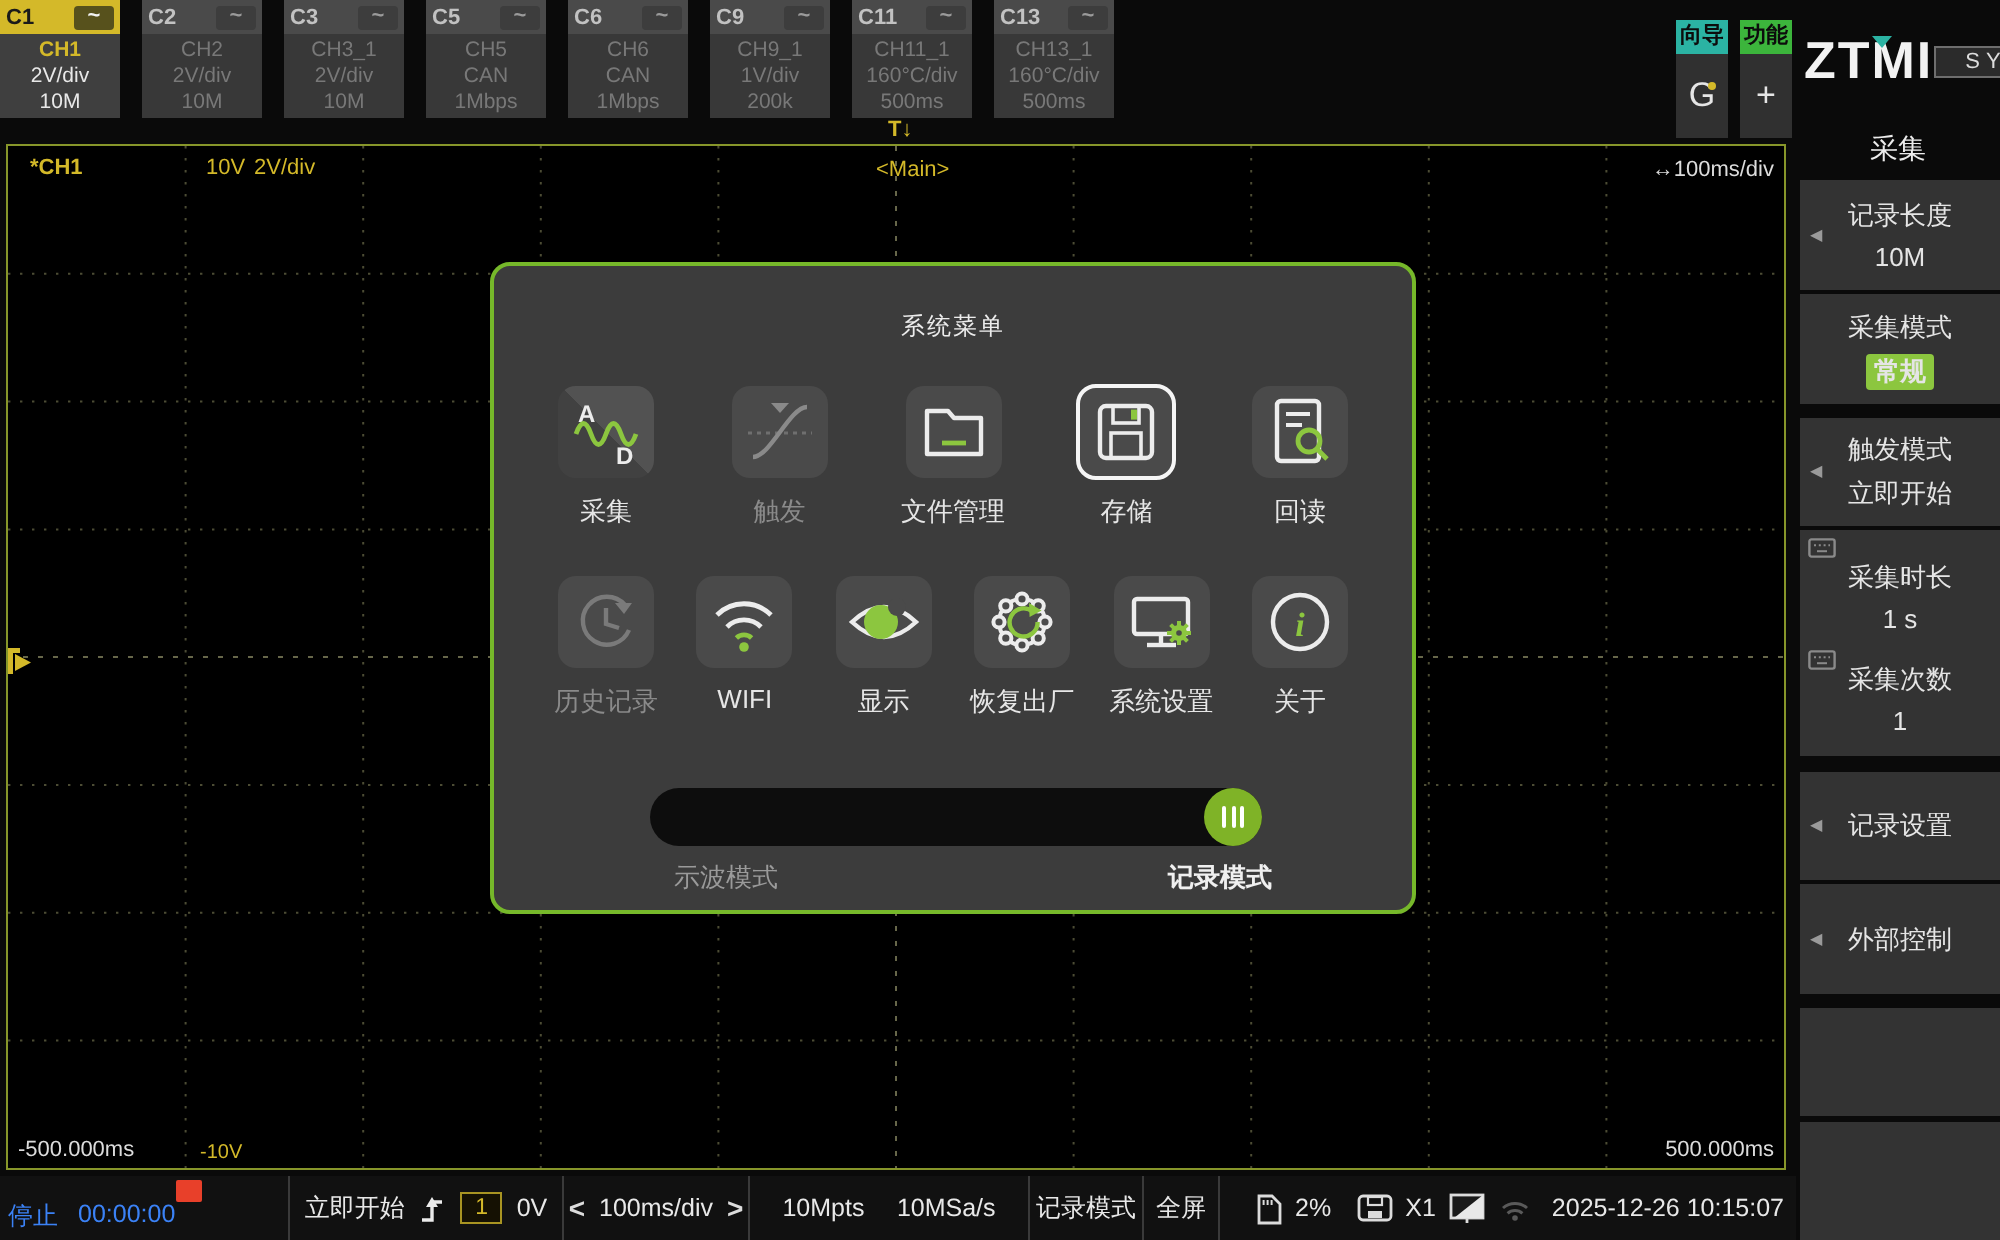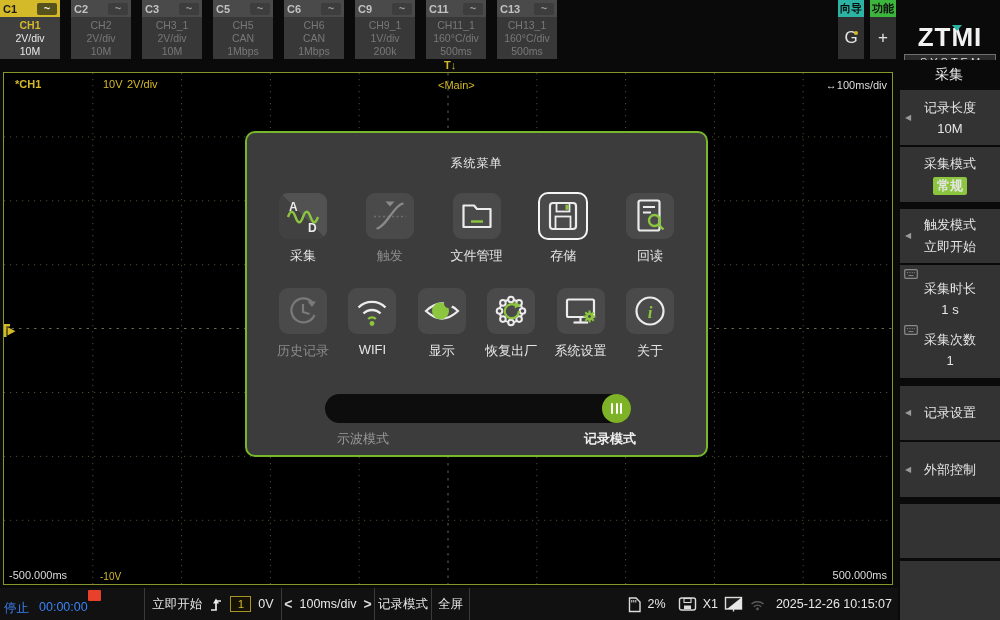--- a/index.html
+++ b/index.html
@@ -16,28 +16,28 @@
   .tab-head .twave { width:20px; height:12px; background:#3d3d3d; border-radius:2px; color:#9a9a9a; font-size:11px; line-height:10px; text-align:center; font-weight:bold; }
   .tab-body { height:42px; display:flex; flex-direction:column; align-items:center; justify-content:center; gap:1px; }
   .tab-body span { font-size:10.5px; color:#787878; line-height:12px; white-space:nowrap; }
   .tab.active .tab-head { background:#d4b929; }
   .tab.active .tab-head .tid { color:#1a1a1a; }
   .tab.active .tab-head .twave { background:#57511c; color:#f2f2f2; }
   .tab.active .tab-body { background:#3f3f3f; }
   .tab.active .tab-body .ln1 { color:#d4b929; font-weight:bold; }
   .tab.active .tab-body .ln2, .tab.active .tab-body .ln3 { color:#e8e8e8; }
 
-  .tb-btn { position:absolute; top:0; width:26px; height:59px; }
+  .tb-btn { position:absolute; top:10px; width:26px; height:59px; }
   .tb-btn .bh { height:17px; font-size:11px; color:#0c0c0c; font-weight:bold; text-align:center; line-height:17px; }
   .tb-btn .bb { height:42px; background:#303030; color:#e5e5e5; font-size:17px; display:flex; align-items:center; justify-content:center; position:relative; }
   .tb-wizard { left:838px; } .tb-wizard .bh { background:#2bb3a3; }
   .tb-func { left:870px; } .tb-func .bh { background:#3cb53c; }
   .gdot { position:absolute; width:4px; height:4px; background:#d4b929; border-radius:50%; top:14px; right:6px; }
 
-  .logo { position:absolute; left:902px; top:2px; width:96px; height:56px; display:flex; flex-direction:column; align-items:center;margin-top:20px; }
+  .logo { position:absolute; left:902px; top:2px; width:96px; height:56px; display:flex; flex-direction:row; align-items:center; }
   .brand { position:relative; font-size:26px; font-weight:800; color:#f2f2f2; letter-spacing:1px; line-height:30px; }
   .brand .tri { position:absolute; left:34px; top:3px; width:0; height:0; border-left:5px solid transparent; border-right:5px solid transparent; border-top:6px solid #2bb3a3; }
   .brand-sub { margin-top:2px; border:1px solid #6e6e6e; color:#dcdcdc; font-size:11px; letter-spacing:3px; padding:1px 12px 1px 15px; background:#2b2b2b; }
 
   
   .scope { position:absolute; left:3px; top:72px; width:890px; height:513px; border:1px solid #87962a; background:#000; }
   .scope-label { position:absolute; font-size:11px; white-space:nowrap; }
   .yellow { color:#d4b929; } .white { color:#dcdcdc; }
   .tmark { position:absolute; left:444px; top:59px; font-size:11px; font-weight:bold; color:#d4b929; }
   .vmarker { position:absolute; left:0; top:250px; }
@@ -454,20 +454,24 @@
         <polygon points="4,7.5 10,7.5 7,2.5" fill="#ececec"></polygon>
       </svg>
       <span class="trigbox">1</span>
       <span>0V</span>
     </div>
     <div class="bsec s3">
       <span class="chev">&lt;</span>
       <span>100ms/div</span>
       <span class="chev">&gt;</span>
     </div>
+    <div class="bsec s4">
+      <span>10Mpts</span>
+      <span>10MSa/s</span>
+    </div>
     <div class="bsec s5">
       <span>记录模式</span>
     </div>
     <div class="bsec s6">
       <span>全屏</span>
     </div>
     <div class="bsec s7">
       <svg width="15" height="17" viewBox="0 0 15 17">
         <path d="M2.5 2 H9 l4 4 V15.5 H2.5 Z" stroke="#dcdcdc" stroke-width="1.4" fill="none"></path>
         <line x1="4.8" y1="4" x2="4.8" y2="6.5" stroke="#dcdcdc" stroke-width="1"></line>

